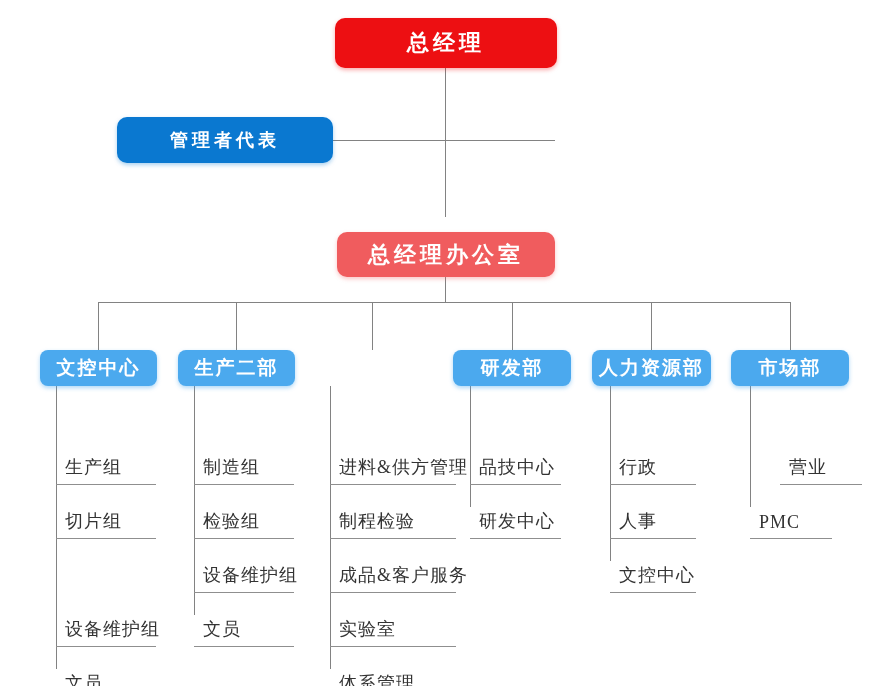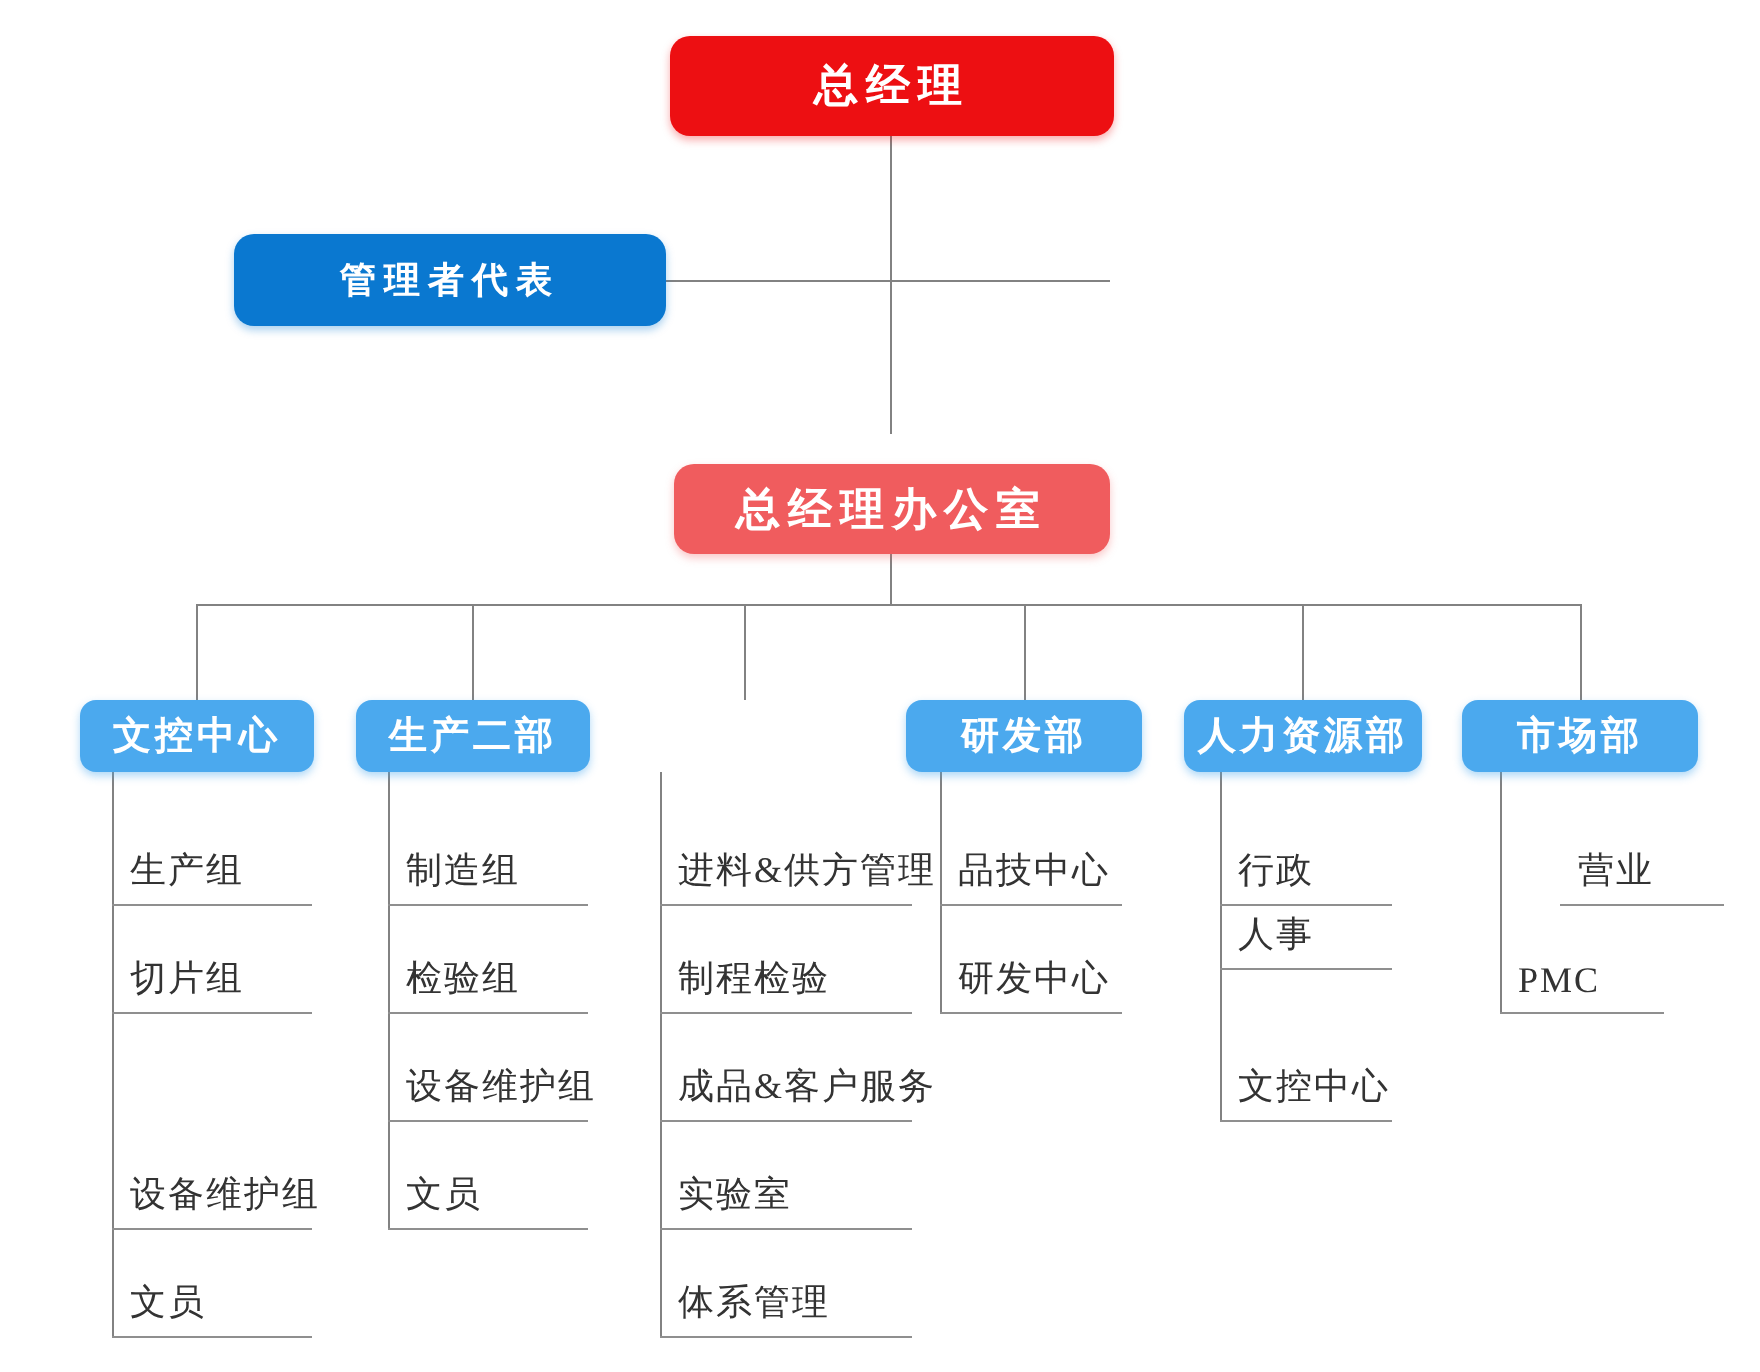--- a/index.html
+++ b/index.html
@@ -20,21 +20,21 @@
     box-shadow:0 2px 4px rgba(10,120,208,0.35);}
   .box.lvl3{background:#f05c5e;height:45px;border-radius:10px;font-size:22px;letter-spacing:4px;
     box-shadow:0 2px 4px rgba(240,92,94,0.35);}
   .box.dept{background:#4ba9ee;height:36px;border-radius:8px;font-size:19px;letter-spacing:2px;
     box-shadow:0 2px 4px rgba(75,169,238,0.45);}
   .item{
     position:absolute;height:34px;box-sizing:border-box;
     border-bottom:1px solid #8f8f8f;
     display:flex;align-items:flex-end;
     padding:0 0 5px 9px;
-    font-size:18px;letter-spacing:1px;color:#333333;white-space:nowrap;
+    font-size:18px;letter-spacing:1px;color:#333333;white-space:nowrap;margin-top:32px;
   }
 </style>
 </head>
 <body>
 
 <div class="canvas">
 
   <div class="line v" style="left:445px;top:68px;height:149px"></div>
   <div class="line h" style="left:333px;top:140px;width:222px"></div>
   <div class="line v" style="left:445px;top:262px;height:40px"></div>
@@ -78,19 +78,19 @@
   <div class="item" style="left:330px;top:419px;width:126px">进料&amp;供方管理</div>
   <div class="item" style="left:330px;top:527px;width:126px">成品&amp;客户服务</div>
   <div class="item" style="left:330px;top:473px;width:126px">制程检验</div>
   <div class="item" style="left:330px;top:581px;width:126px">实验室</div>
   <div class="item" style="left:330px;top:635px;width:126px">体系管理</div>
 
   <div class="item" style="left:470px;top:419px;width:91px">品技中心</div>
   <div class="item" style="left:470px;top:473px;width:91px">研发中心</div>
 
   <div class="item" style="left:610px;top:419px;width:86px">行政</div>
-  <div class="item" style="left:610px;top:451px;width:86px">人事</div>
+  <div class="item" style="left:610px;top:473px;width:86px">人事</div>
   <div class="item" style="left:610px;top:527px;width:86px">文控中心</div>
 
   <div class="item" style="left:780px;top:419px;width:82px">营业</div>
   <div class="item" style="left:750px;top:473px;width:82px">PMC</div>
 
 </div>
 
 </body></html>

